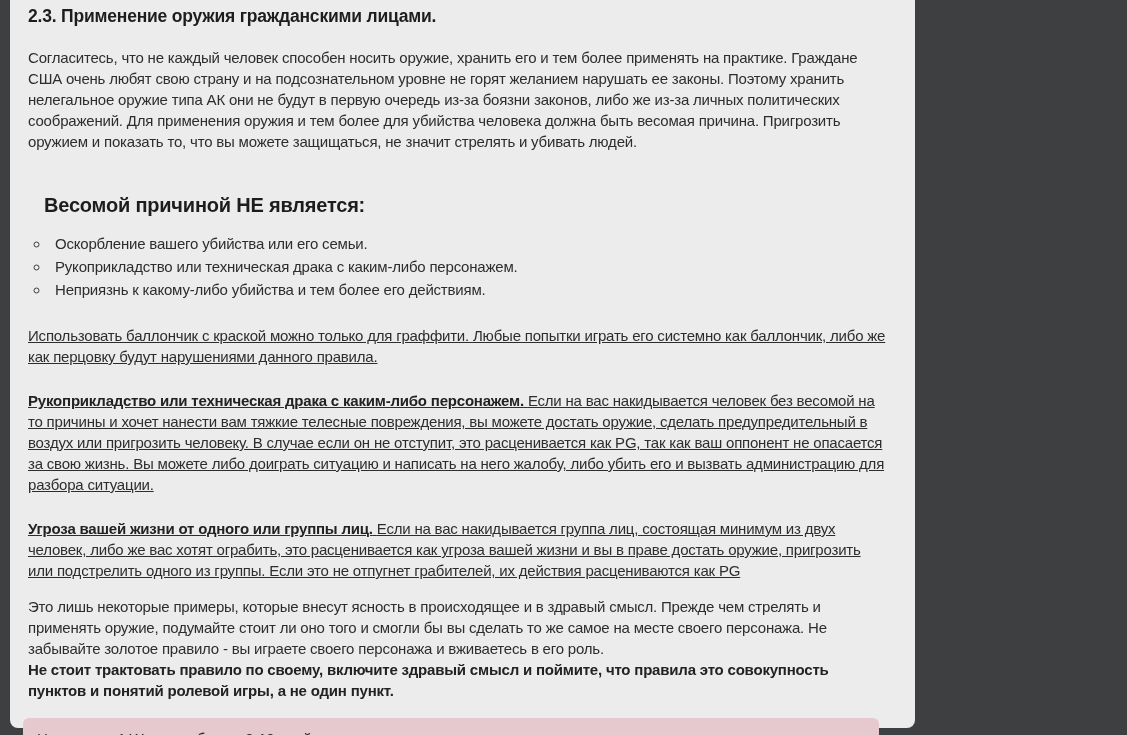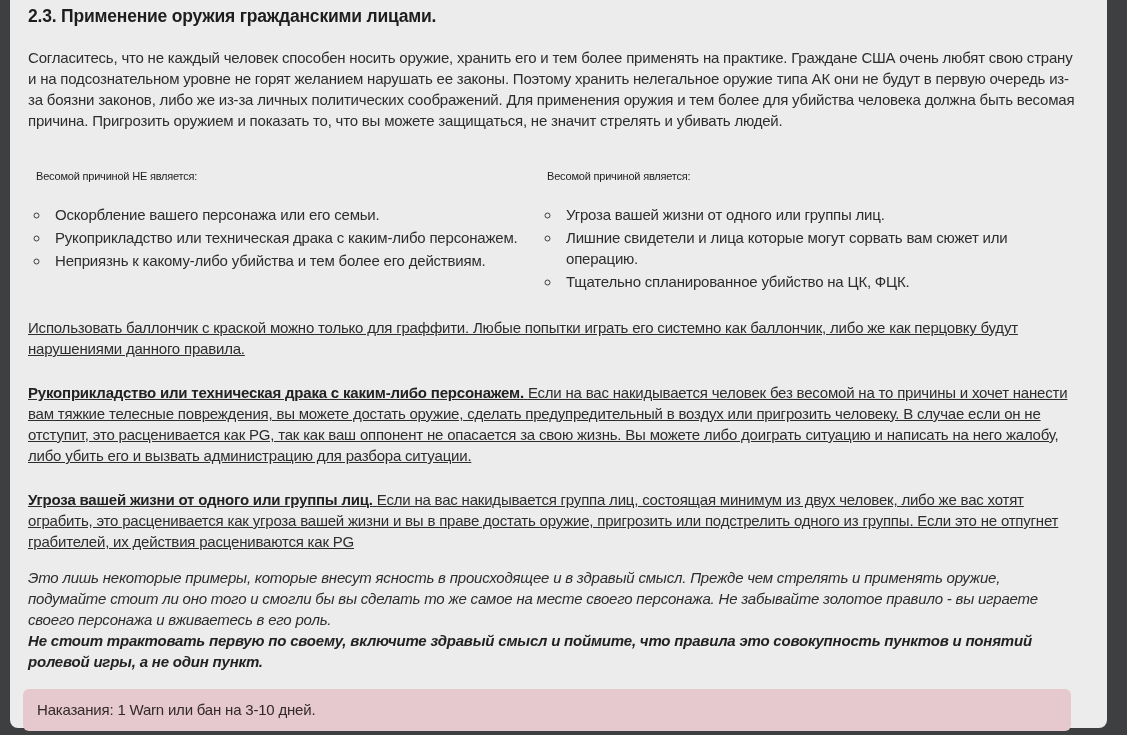--- a/index.html
+++ b/index.html
@@ -8,21 +8,21 @@
     background: #3e3f41;
     width: 1127px;
     height: 735px;
     overflow: hidden;
     font-family: "Liberation Sans", "DejaVu Sans", sans-serif;
   }
   .page {
     position: absolute;
     left: 10px;
     top: 0;
-    width: 1097px;
+    width: 905px;
     height: 728px;
     box-sizing: border-box;
     background: #ececec;
     border-radius: 0 0 8px 8px;
     padding: 3px 26px 0 18px;
     color: #2d2d2d;
     font-size: 15px;
     line-height: 21px;
     letter-spacing: -0.2px;
   }
@@ -37,24 +37,24 @@
   .intro {
     margin: 19px 0 18px 0;
   }
   .columns {
     display: grid;
     grid-template-columns: 511px 1fr;
     column-gap: 0;
     margin-top: 27px;
   }
   .col-heading {
-    margin: 8px;
-    font-size: 11px;
+    margin: 16px;
+    font-size: 20px;
     line-height: 21px;
-    font-weight: normal;
+    font-weight: bold;
     color: #1d1d1d;
   }
   .reason-list {
     margin: 17px 0 0 0;
     padding-left: 22px;
     list-style: circle;
   }
   .reason-list li {
     padding-left: 5px;
     margin-bottom: 2px;
@@ -65,21 +65,20 @@
   .para {
     margin: 23px 0 0 0;
     text-decoration: underline;
   }
   .bold-lead, .bold-note {
     font-weight: bold;
     color: #222222;
   }
   .closing-block {
     margin: 15px 0 0 0;
-    font-style: italic;
   }
   .punishment-box {
     margin: 17px 10px 0 -5px;
     background: #e5c9ce;
     border-radius: 6px;
     padding: 10px 14px 11px 14px;
     color: #33282b;
   }
 </style>
 </head>
@@ -89,45 +88,37 @@
 
   <h2 class="section-title">2.3. Применение оружия гражданскими лицами.</h2>
 
   <p class="intro">Согласитесь, что не каждый человек способен носить оружие, хранить его и тем более применять на практике. Граждане США очень любят свою страну и на подсознательном уровне не горят желанием нарушать ее законы. Поэтому хранить нелегальное оружие типа АК они не будут в первую очередь из-за боязни законов, либо же из-за личных политических соображений. Для применения оружия и тем более для убийства человека должна быть весомая причина. Пригрозить оружием и показать то, что вы можете защищаться, не значит стрелять и убивать людей.</p>
 
   <div class="columns">
 
     <div class="col">
       <h3 class="col-heading">Весомой причиной НЕ является:</h3>
       <ul class="reason-list">
-        <li>Оскорбление вашего персонажа или его семьи.</li>
+        <li>Оскорбление вашего убийства или его семьи.</li>
         <li>Рукоприкладство или техническая драка с каким-либо персонажем.</li>
         <li>Неприязнь к какому-либо убийства и тем более его действиям.</li>
       </ul>
     </div>
 
-    <div class="col">
-      <h3 class="col-heading">Весомой причиной является:</h3>
-      <ul class="reason-list">
-        <li>Угроза вашей жизни от одного или группы лиц.</li>
-        <li>Лишние свидетели и лица которые могут сорвать вам сюжет или операцию.</li>
-        <li>Тщательно спланированное убийство на ЦК, ФЦК.</li>
-      </ul>
-    </div>
 
   </div>
 
   <p class="para">Использовать баллончик с краской можно только для граффити. Любые попытки играть его системно как баллончик, либо же как перцовку будут нарушениями данного правила.</p>
 
   <p class="para"><span class="bold-lead">Рукоприкладство или техническая драка с каким-либо персонажем.</span> <span>Если на вас накидывается человек без весомой на то причины и хочет нанести вам тяжкие телесные повреждения, вы можете достать оружие, сделать предупредительный в воздух или пригрозить человеку. В случае если он не отступит, это расценивается как PG, так как ваш оппонент не опасается за свою жизнь. Вы можете либо доиграть ситуацию и написать на него жалобу, либо убить его и вызвать администрацию для разбора ситуации.</span></p>
 
   <p class="para"><span class="bold-lead">Угроза вашей жизни от одного или группы лиц.</span> <span>Если на вас накидывается группа лиц, состоящая минимум из двух человек, либо же вас хотят ограбить, это расценивается как угроза вашей жизни и вы в праве достать оружие, пригрозить или подстрелить одного из группы. Если это не отпугнет грабителей, их действия расцениваются как PG</span></p>
 
   <div class="closing-block">
     <div>Это лишь некоторые примеры, которые внесут ясность в происходящее и в здравый смысл. Прежде чем стрелять и применять оружие, подумайте стоит ли оно того и смогли бы вы сделать то же самое на месте своего персонажа. Не забывайте золотое правило - вы играете своего персонажа и вживаетесь в его роль.</div>
-    <div class="bold-note">Не стоит трактовать первую по своему, включите здравый смысл и поймите, что правила это совокупность пунктов и понятий ролевой игры, а не один пункт.</div>
+    <div class="bold-note">Не стоит трактовать правило по своему, включите здравый смысл и поймите, что правила это совокупность пунктов и понятий ролевой игры, а не один пункт.</div>
   </div>
 
   <div class="punishment-box">
     <span>Наказания: 1 Warn или бан на 3-10 дней.</span>
   </div>
 
 </div>
 
 </body></html>

